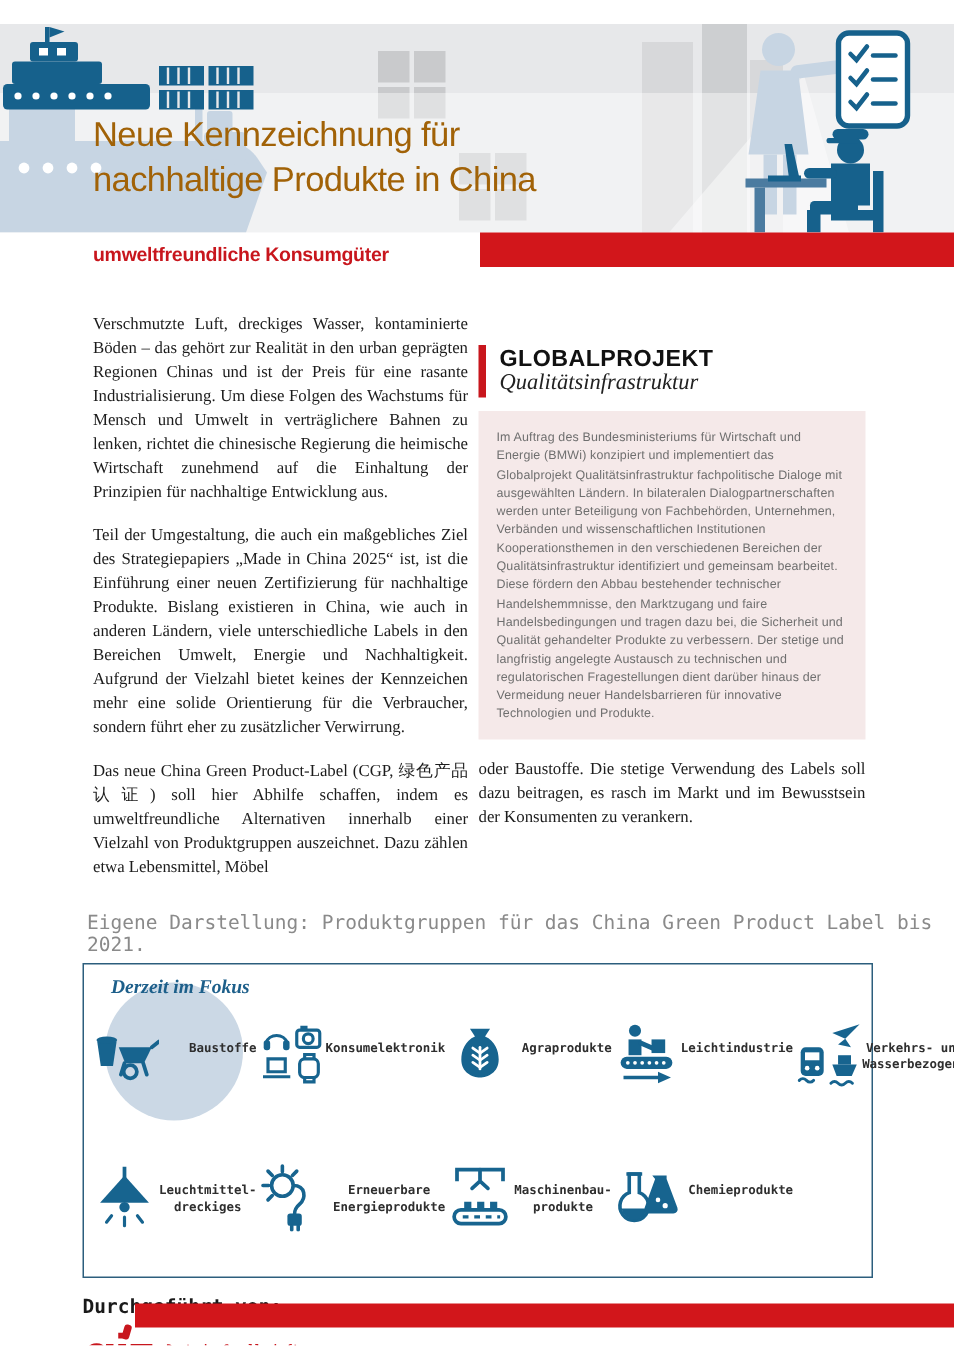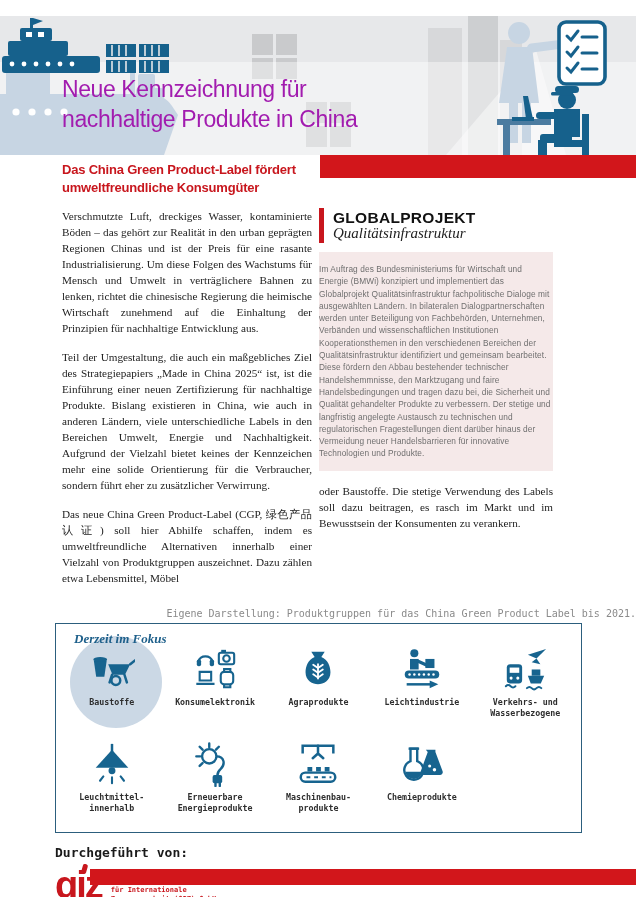--- a/index.html
+++ b/index.html
@@ -8,74 +8,74 @@
     background:#ffffff; overflow:hidden;
     font-family:"Liberation Serif", serif; color:#1c1c1c;
   }
 
   
   .hero { position:relative; height:208px; }
   .hero-illustration { position:absolute; left:0; top:16px; width:636px; height:139px; }
   .hero-title {
     position:absolute; left:62px; top:74px; z-index:3;
     font-family:"Liberation Sans", sans-serif; font-weight:500;
-    font-size:23px; line-height:30px; color:#a21caf; letter-spacing:-0.4px;
+    font-size:23px; line-height:30px; color:#a16207; letter-spacing:-0.4px;
   }
   .red-bar-top { position:absolute; right:0; top:155px; width:316px; height:23px; background:#d2161b; z-index:2; }
   .hero-subtitle {
     position:absolute; left:62px; top:161px; z-index:3;
     font-family:"Liberation Sans", sans-serif; font-weight:bold;
     font-size:13px; line-height:18px; color:#c8161d; letter-spacing:-0.2px;
   }
 
   
   .columns { margin:0 0 0 62px; width:527px; display:flex; gap:7px; }
   .col-left  { width:250px; }
-  .col-right { width:234px; }
+  .col-right { width:258px;margin-top:22px; }
   .body-par {
     margin:0 0 13px 0; font-size:11.2px; line-height:16px;
     text-align:justify; hyphens:auto; -webkit-hyphens:auto;
   }
 
   .infobox-header { border-left:5px solid #c8161d; padding:1px 0 2px 9px; }
   .infobox-title {
     font-family:"Liberation Sans", sans-serif; font-weight:bold;
     font-size:15.5px; line-height:17px; letter-spacing:0.3px; color:#111;
   }
   .infobox-subtitle { font-style:italic; font-size:15px; line-height:15px; color:#222; }
   .infobox-body {
-    margin-top:9px; background:#f5e9e9; padding:11px 0;
+    margin-top:9px; background:#f5e9e9; padding:11px 12px;
     font-family:"Liberation Sans", sans-serif; font-size:8.3px;
     line-height:12.3px; letter-spacing:0.1px; color:#6f6f6f; text-align:left;
   }
 
   
   .figure-caption {
     margin:9px 0 4px 58px;
-    font-family:"DejaVu Sans Mono", monospace; font-size:10px; color:#8a8a8a;text-align:right;
+    font-family:"DejaVu Sans Mono", monospace; font-size:13px; color:#8a8a8a;
   }
   .figure-box {
     position:relative; margin-left:55px; width:527px; height:210px;
     border:1px solid #2c5e7d; background:#fff; box-sizing:border-box;
   }
   .focus-circle {
     position:absolute; left:14px; top:12px; width:92px; height:92px;
     border-radius:50%; background:#cbd8e5; z-index:0;
   }
   .focus-label {
     position:absolute; left:18px; top:7px; z-index:2;
     font-family:"Liberation Serif", serif; font-style:italic; font-weight:bold;
     font-size:13px; color:#1d5f8a; white-space:nowrap;
   }
   .figure-grid {
     position:absolute; left:0; top:0; right:0; bottom:0; z-index:1;
     display:grid; grid-template-columns:repeat(5,1fr); grid-template-rows:1fr 1fr;
     padding:12px 4px 6px; box-sizing:border-box;
   }
-  .product-cell { display:flex; flex-direction:column; align-items:center; justify-content:center; }
+  .product-cell { display:flex; align-items:center; justify-content:space-between; }
   .product-cell svg { width:46px; height:46px; flex:0 0 auto; }
   .product-label {
     height:24px; margin-top:5px; text-align:center; white-space:pre-line;
     font-family:"DejaVu Sans Mono", monospace; font-weight:bold;
     font-size:8.3px; line-height:11px; color:#2e2e2e;
   }
 
   
   .footer { margin:12px 0 0 55px; }
   .carried-out { font-family:"DejaVu Sans Mono", monospace; font-weight:bold; font-size:13px; color:#1a1a1a; }
@@ -219,21 +219,20 @@
     </svg>
 
     <div class="hero-title">
       <div>Neue Kennzeichnung für</div>
       <div>nachhaltige Produkte in China</div>
     </div>
 
     <div class="red-bar-top"></div>
 
     <div class="hero-subtitle">
-      <div>Das China Green Product-Label fördert</div>
       <div>umweltfreundliche Konsumgüter</div>
     </div>
   </div>
 
   <div class="columns">
     <div class="col-left">
       <p class="body-par">Verschmutzte Luft, dreckiges Wasser, kontaminierte Böden – das gehört zur Realität in den urban geprägten Regionen Chinas und ist der Preis für eine rasante Industrialisierung. Um diese Folgen des Wachstums für Mensch und Umwelt in verträglichere Bahnen zu lenken, richtet die chinesische Regierung die heimische Wirtschaft zunehmend auf die Einhaltung der Prinzipien für nachhaltige Entwicklung aus.</p>
       <p class="body-par">Teil der Umgestaltung, die auch ein maßgebliches Ziel des Strategiepapiers „Made in China 2025“ ist, ist die Einführung einer neuen Zertifizierung für nachhaltige Produkte. Bislang existieren in China, wie auch in anderen Ländern, viele unterschiedliche Labels in den Bereichen Umwelt, Energie und Nachhaltigkeit. Aufgrund der Vielzahl bietet keines der Kennzeichen mehr eine solide Orientierung für die Verbraucher, sondern führt eher zu zusätzlicher Verwirrung.</p>
       <p class="body-par">Das neue China Green Product-Label (CGP, 绿色产品认证) soll hier Abhilfe schaffen, indem es umweltfreundliche Alternativen innerhalb einer Vielzahl von Produktgruppen auszeichnet. Dazu zählen etwa Lebensmittel, Möbel</p>
     </div>
@@ -332,21 +331,21 @@
       </div>
 
       <div class="product-cell">
         <svg viewBox="0 0 48 48">
           <path d="M24 3 v9" stroke="#17648f" stroke-width="2.6"></path>
           <path d="M24 9 L7 28 h34 Z" fill="#17648f"></path>
           <circle cx="24" cy="31" r="3.6" fill="#17648f"></circle>
           <path d="M15 37 l-3.5 4.5 M24 38 v6 M33 37 l3.5 4.5" stroke="#17648f" stroke-width="2.2" stroke-linecap="round"></path>
         </svg>
         <div class="product-label">Leuchtmittel-
-innerhalb</div>
+dreckiges</div>
       </div>
 
       <div class="product-cell">
         <svg viewBox="0 0 48 48" fill="none" stroke="#17648f" stroke-width="2.5">
           <circle cx="18" cy="16" r="7.5"></circle>
           <path d="M18 2.5 V6.5 M4.5 16 H8.5 M8 6 l3 3 M8 26 l3 -3 M28 6 l-3 3" stroke-linecap="round"></path>
           <path d="M25.5 16 c9 0 9 9 4.5 13 c-3.5 3 -3.5 5 -3.5 7"></path>
           <rect x="21.5" y="35.5" width="10" height="8.5" rx="2" fill="#17648f" stroke="none"></rect>
           <path d="M24.5 44 v3 M29 44 v3" stroke-linecap="round"></path>
         </svg>

